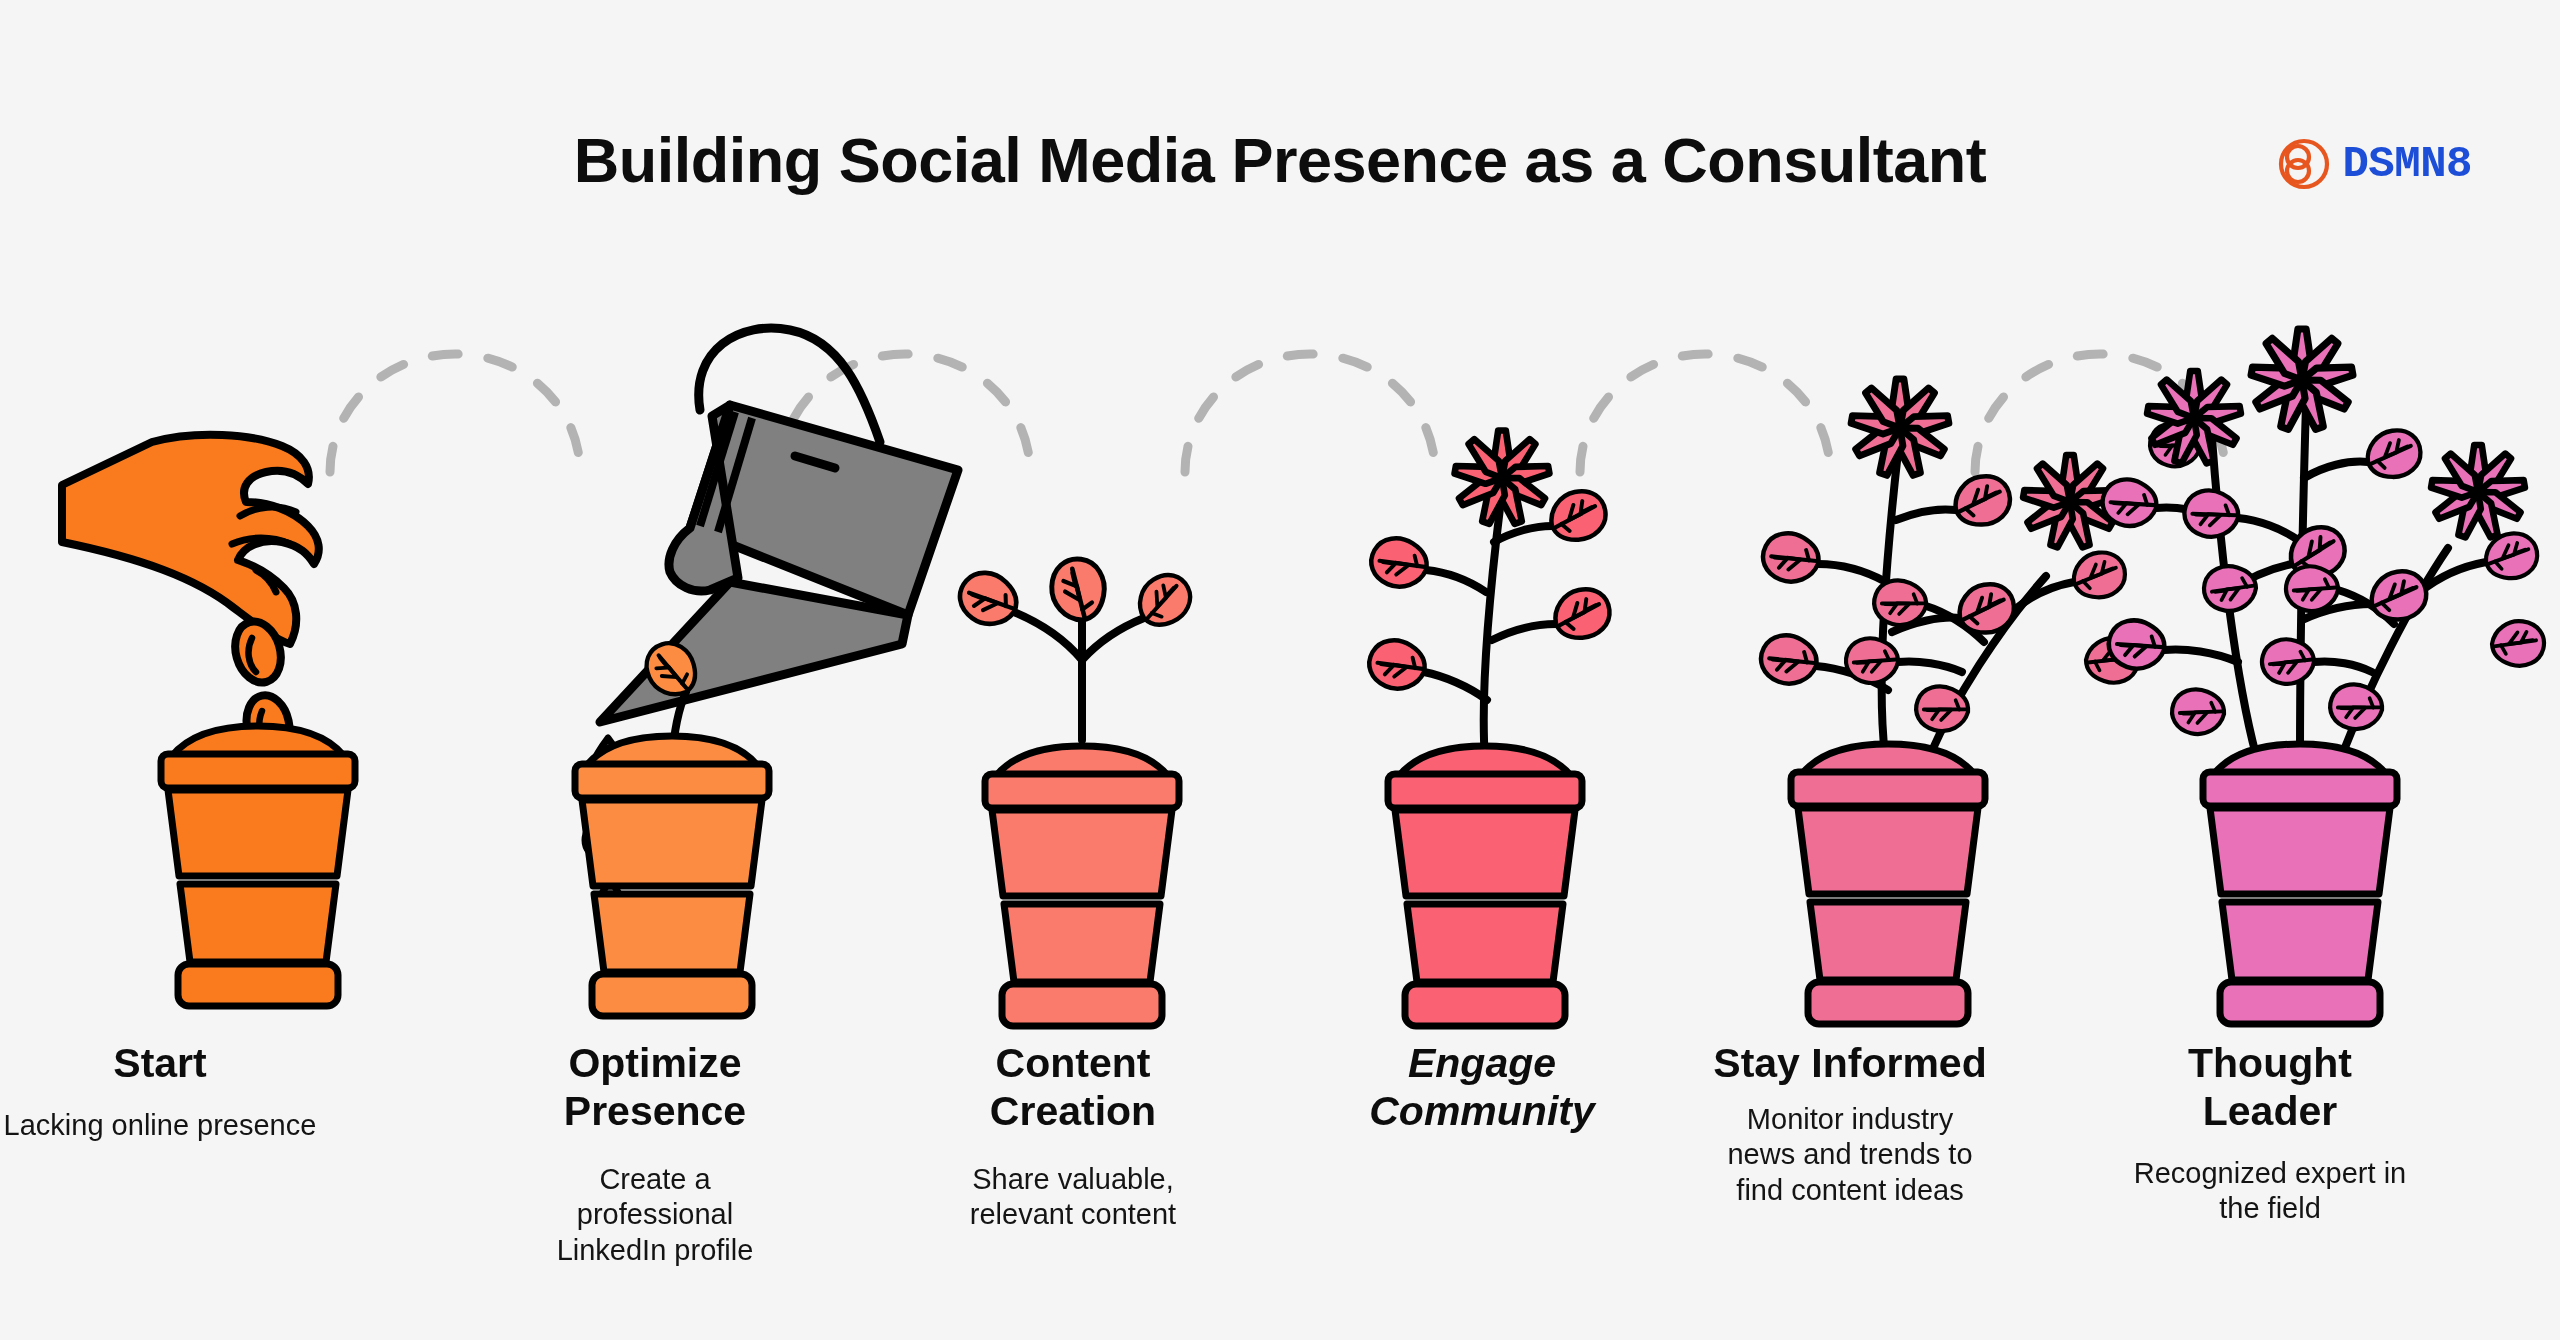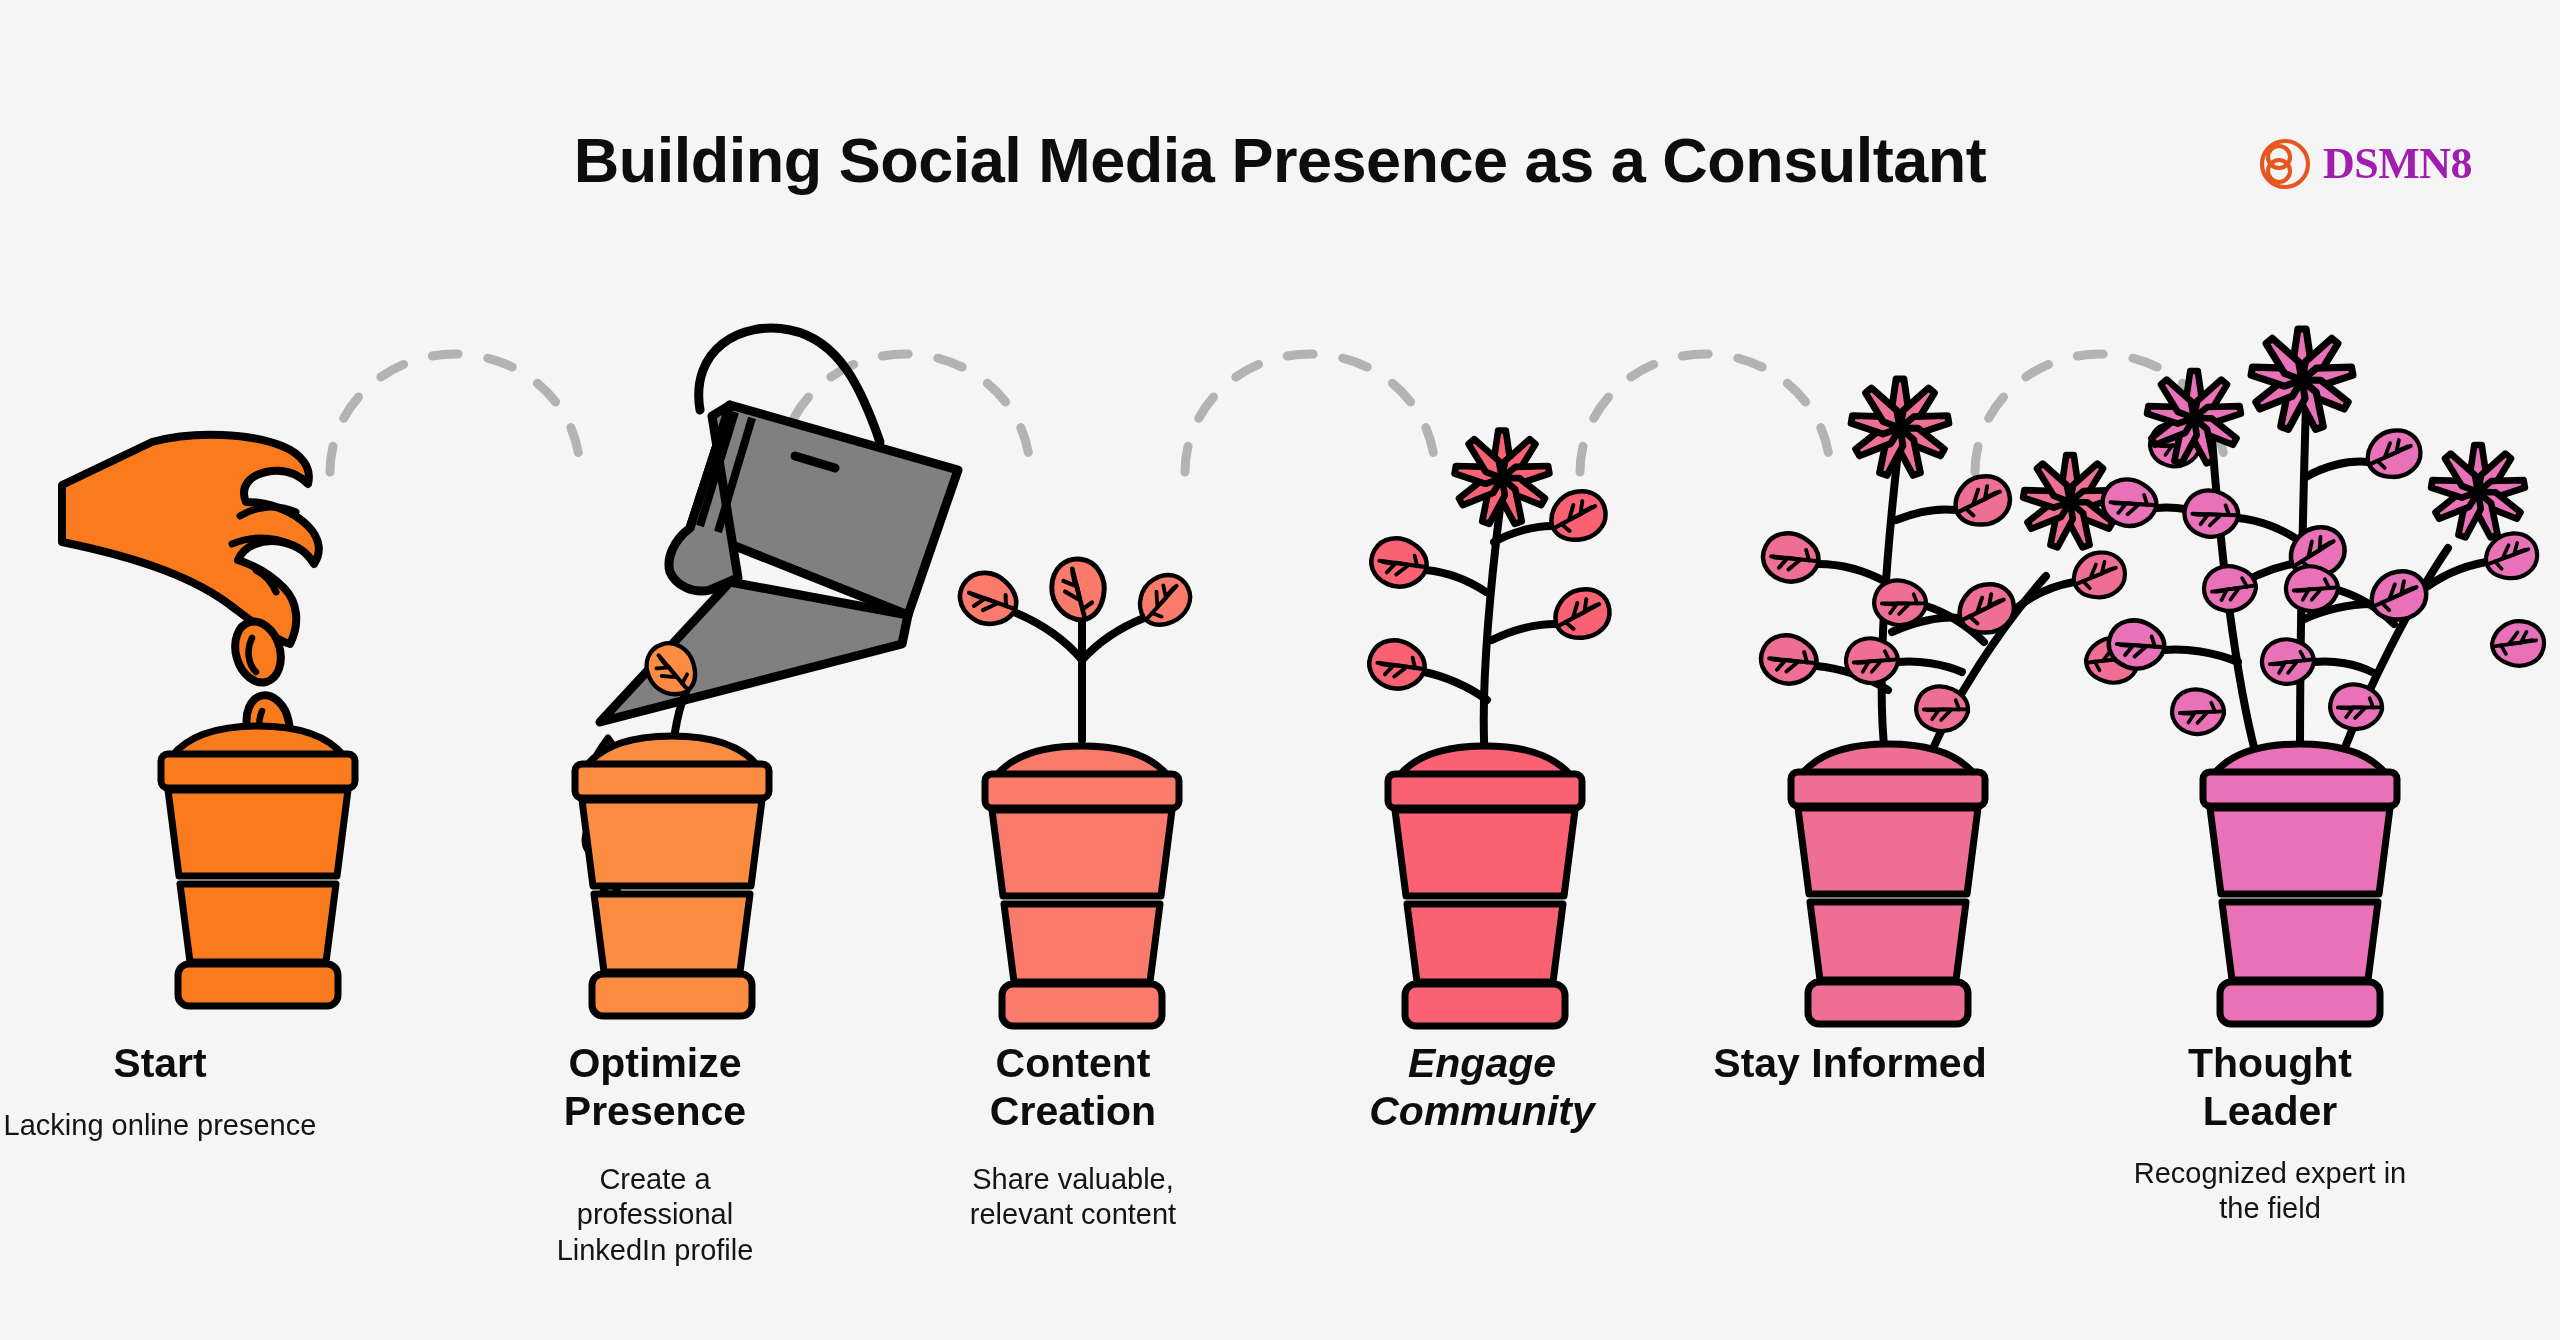--- a/index.html
+++ b/index.html
@@ -47,24 +47,24 @@
     right: 88px;
     top: 98px;
     display: flex;
     align-items: center;
     gap: 12px;
   }
   .logo-mark { width: 52px; height: 52px; display: block; }
   .logo-word {
     font-size: 44px;
     font-weight: bold;
-    color: #a21caf;
+    color: #1d4ed8;
     letter-spacing: -0.5px;
     line-height: 1;
-    font-family: Liberation Serif, serif;
+    font-family: Liberation Mono, monospace;
   }
 
   
   .scene {
     position: absolute;
     left: 0;
     top: 180px;
     width: 2560px;
     height: 820px;
   }
@@ -446,20 +446,23 @@
 relevant content</div>
     </div>
 
     <div class="caption cap-4">
       <div class="cap-title">Engage
 Community</div>
     </div>
 
     <div class="caption cap-5">
       <div class="cap-title">Stay Informed</div>
+      <div class="cap-desc">Monitor industry
+news and trends to
+find content ideas</div>
     </div>
 
     <div class="caption cap-6">
       <div class="cap-title">Thought
 Leader</div>
       <div class="cap-desc">Recognized expert in
 the field</div>
     </div>
 
   </div>

